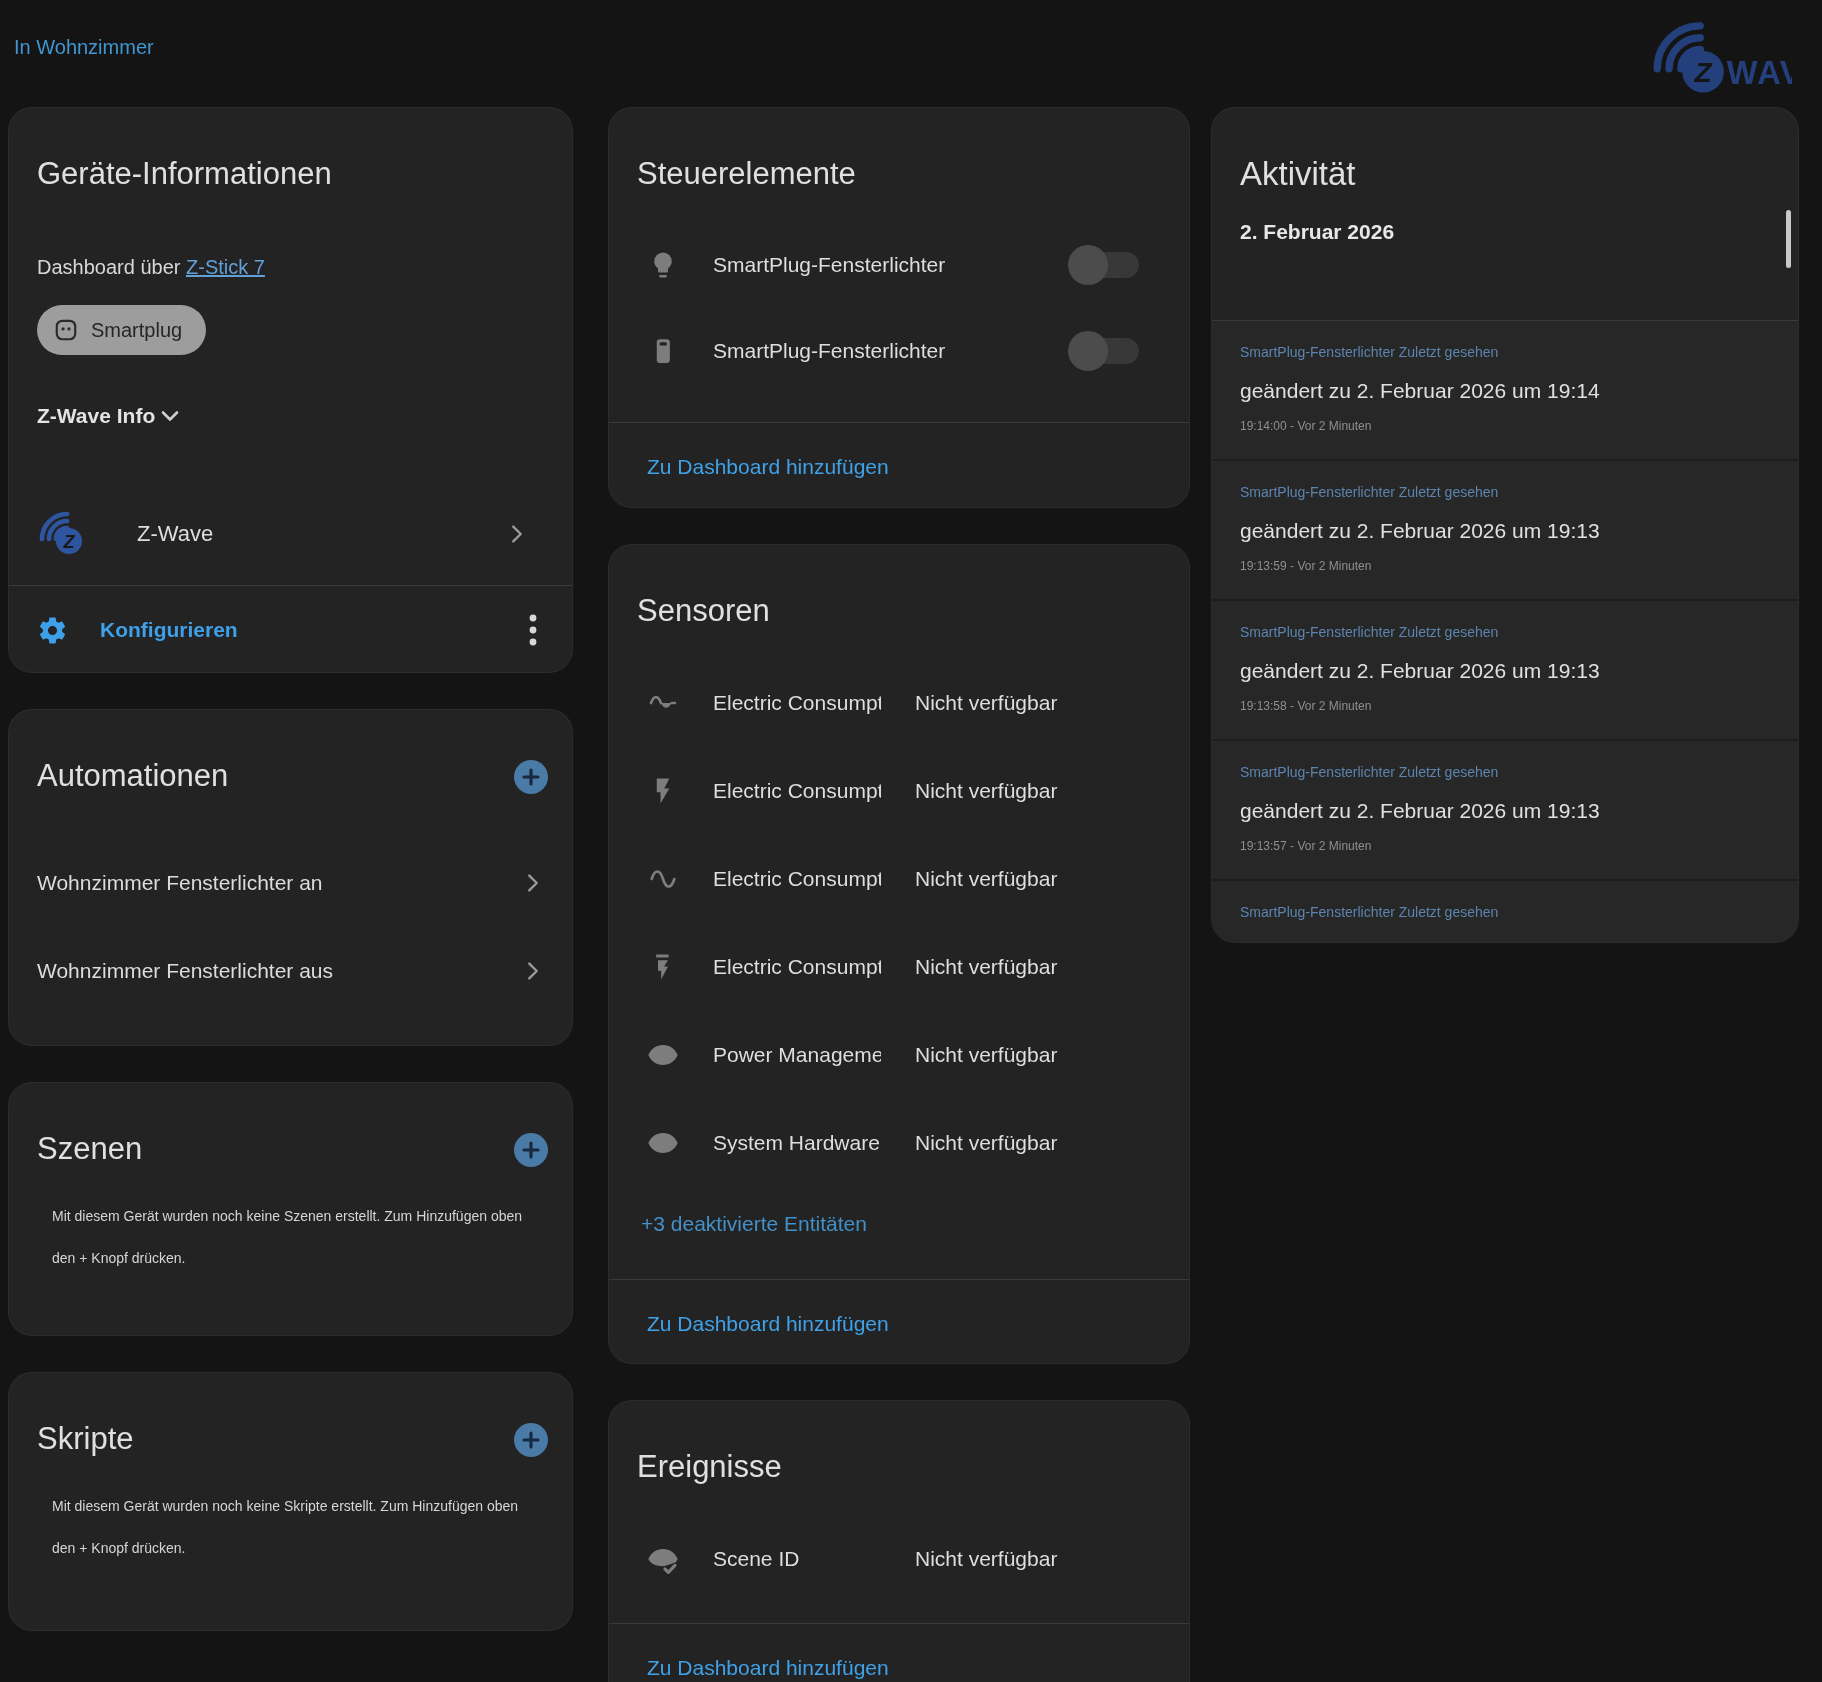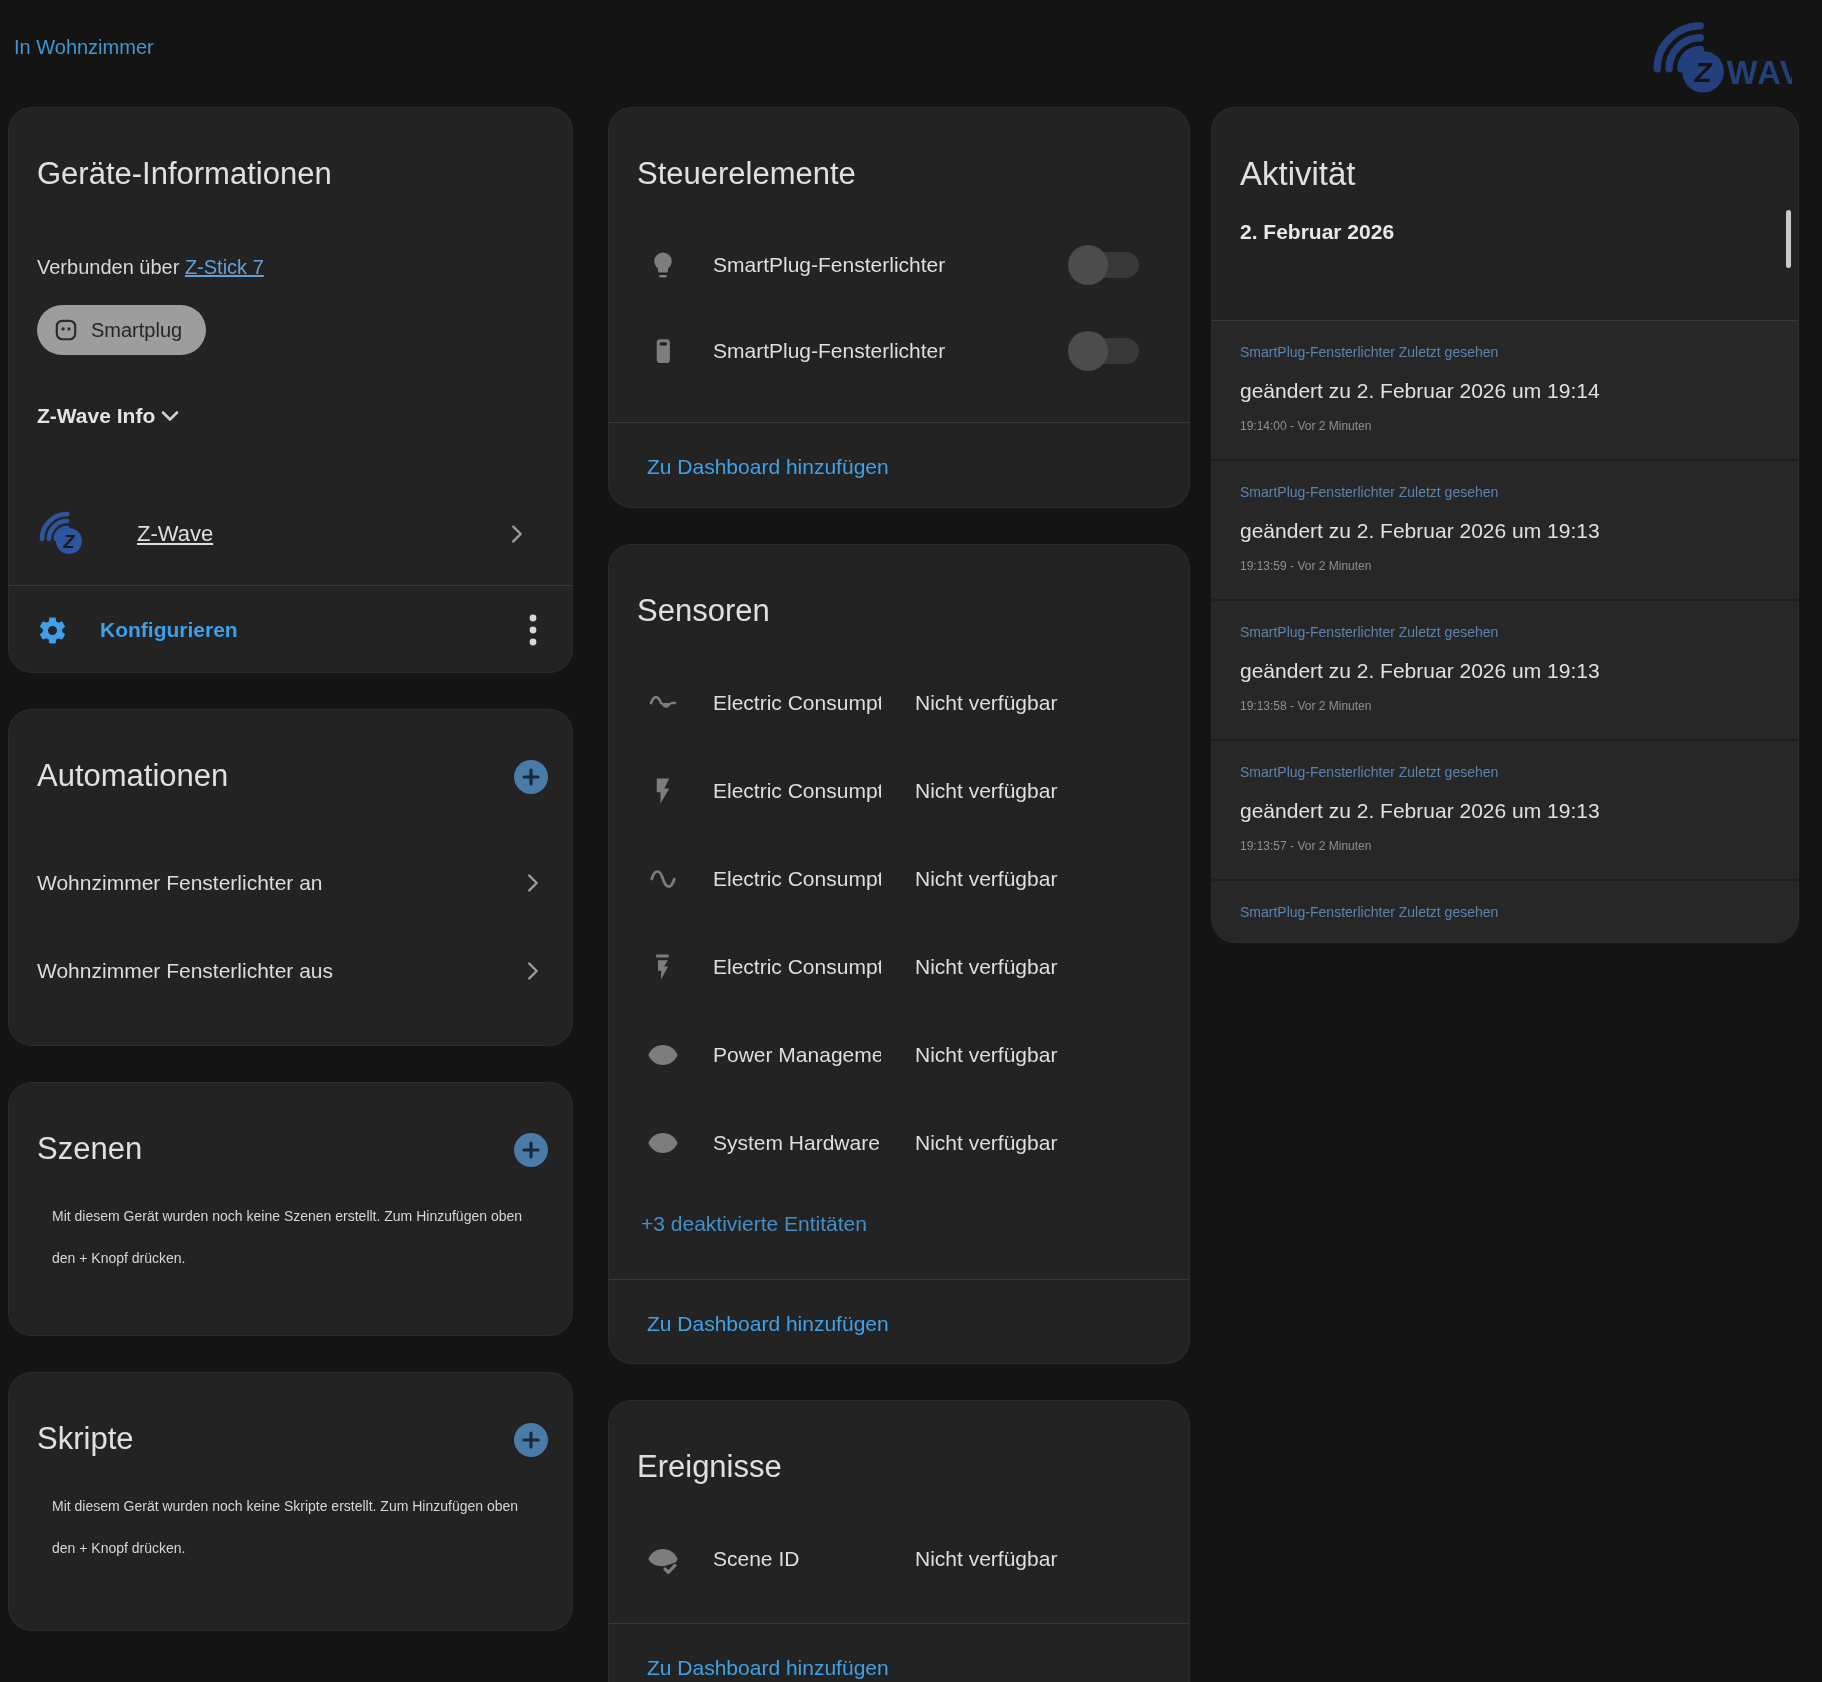--- a/index.html
+++ b/index.html
@@ -83,21 +83,21 @@
   }
   .chip span { color:#262626; font-size:20px; font-weight:500; }
   .section-head {
     margin-top:46px; display:flex; align-items:center; 
   }
   .section-head .sh-label { font-size:21px; font-weight:700; color:#e3e3e3; }
   .expander { width:30px; height:30px; display:flex; align-items:center; justify-content:center; cursor:pointer; margin-right:8px; }
   .integration-row {
     margin-top:74px; display:flex; align-items:center; gap:42px; cursor:pointer; padding-right:14px;
   }
-  .integration-row .ilabel { flex:1; font-size:22px; color:#dedede;text-decoration:underline; }
+  .integration-row .ilabel { flex:1; font-size:22px; color:#dedede; }
   .dev-divider { margin-top:22px; }
   .configure-row {
     display:flex; align-items:center; padding:24px 22px 24px 28px; gap:32px; cursor:pointer;
   }
   .configure-row .clabel { flex:1; font-size:21px; font-weight:700; color:#3da0e8; }
   .dots-btn { width:34px; height:40px; display:flex; align-items:center; justify-content:center; cursor:pointer; }
 
   
   .auto-rows { margin-top:56px; padding:0 24px 0 28px; display:flex; flex-direction:column; gap:26px; }
   .auto-row { height:62px; display:flex; align-items:center; justify-content:space-between; cursor:pointer; padding-right:2px; }
@@ -140,21 +140,21 @@
     <text x="64" y="48" font-size="22" font-weight="bold" letter-spacing="1" fill="#24407c" font-family="Liberation Sans, sans-serif">WAVE</text>
   </svg>
 </div>
 
 <div class="col" id="col1">
 
   <div class="card" style="height:566px">
     <div class="card-title">Geräte-Informationen</div>
     <div class="dev-body">
       <div class="connected">
-        <span>Verbunden über</span>
+        <span>Dashboard über</span>
         <a>Z-Stick 7</a>
       </div>
       <div class="chip">
         <svg width="26" height="26" viewBox="0 0 24 24">
           <rect x="3.5" y="3.5" width="17" height="17" rx="5" fill="none" stroke="#2b2b2b" stroke-width="2"></rect>
           <circle cx="9.3" cy="11" r="1.5" fill="#2b2b2b"></circle>
           <circle cx="14.7" cy="11" r="1.5" fill="#2b2b2b"></circle>
         </svg>
         <span>Smartplug</span>
       </div>

